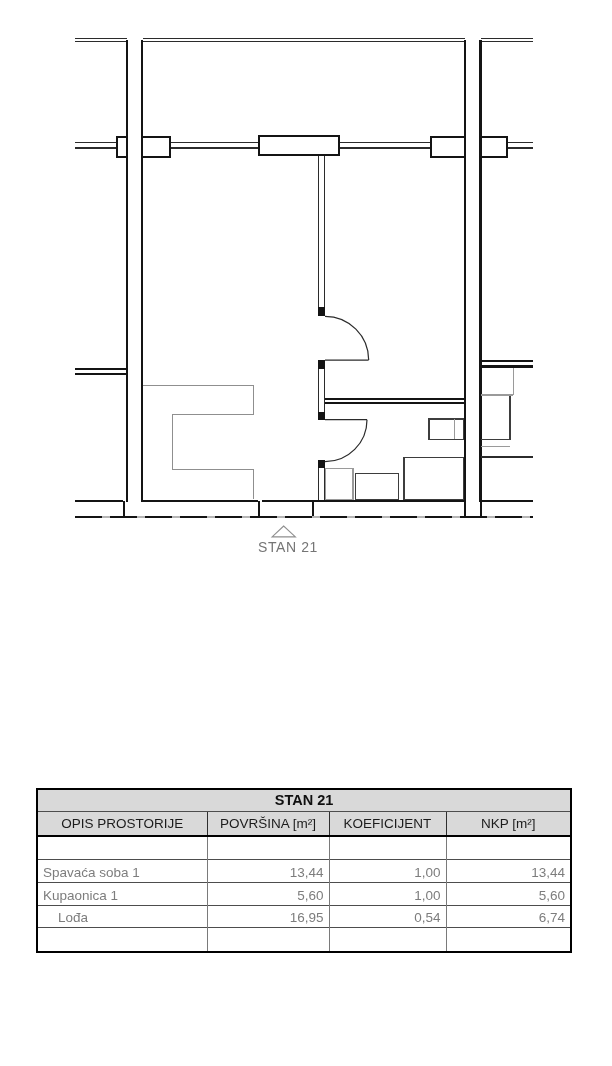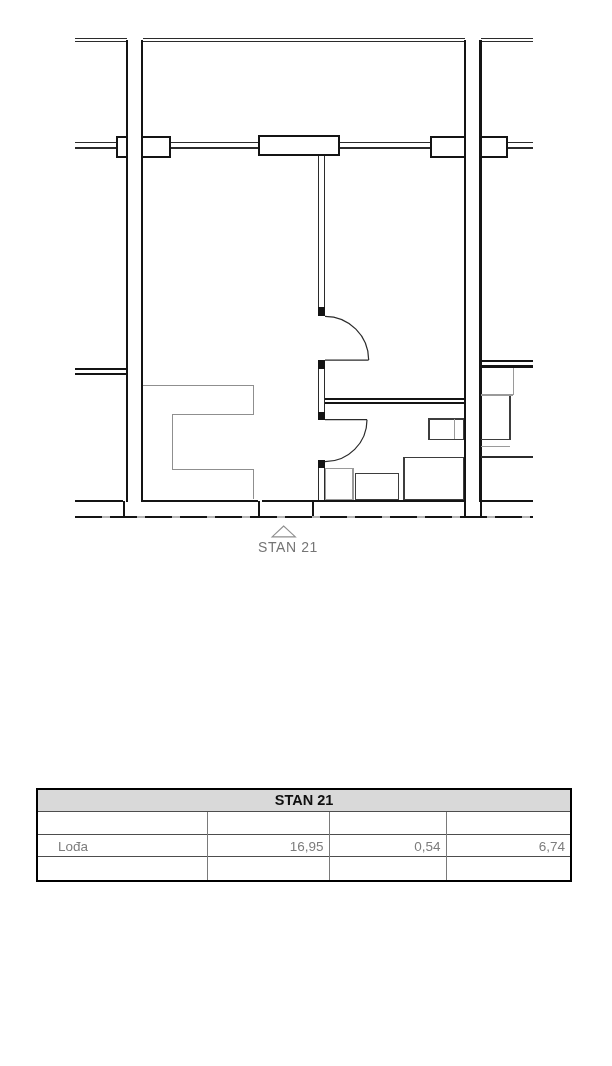--- a/index.html
+++ b/index.html
@@ -158,25 +158,43 @@
     <colgroup>
       <col style="width:170px">
         <col style="width:122px">
       <col style="width:117px">
         <col style="width:125px">
     </colgroup>
     <tbody>
       <tr class="t-title">
         <td colspan="4">STAN 21</td>
       </tr>
+      <tr class="t-head">
+        <td>OPIS PROSTORIJE</td>
+        <td>POVRŠINA [m²]</td>
+        <td>KOEFICIJENT</td>
+        <td>NKP [m²]</td>
+      </tr>
       <tr class="t-empty first">
         <td></td>
           <td></td>
         <td></td>
           <td></td>
+      </tr>
+      <tr class="t-row h22">
+        <td>Spavaća soba 1</td>
+        <td class="num">13,44</td>
+        <td class="num">1,00</td>
+        <td class="num">13,44</td>
+      </tr>
+      <tr class="t-row h22">
+        <td>Kupaonica 1</td>
+        <td class="num">5,60</td>
+        <td class="num">1,00</td>
+        <td class="num">5,60</td>
       </tr>
       <tr class="t-row h21">
         <td>Lođa</td>
         <td class="num">16,95</td>
         <td class="num">0,54</td>
         <td class="num">6,74</td>
       </tr>
       <tr class="t-empty last">
         <td></td>
           <td></td>

